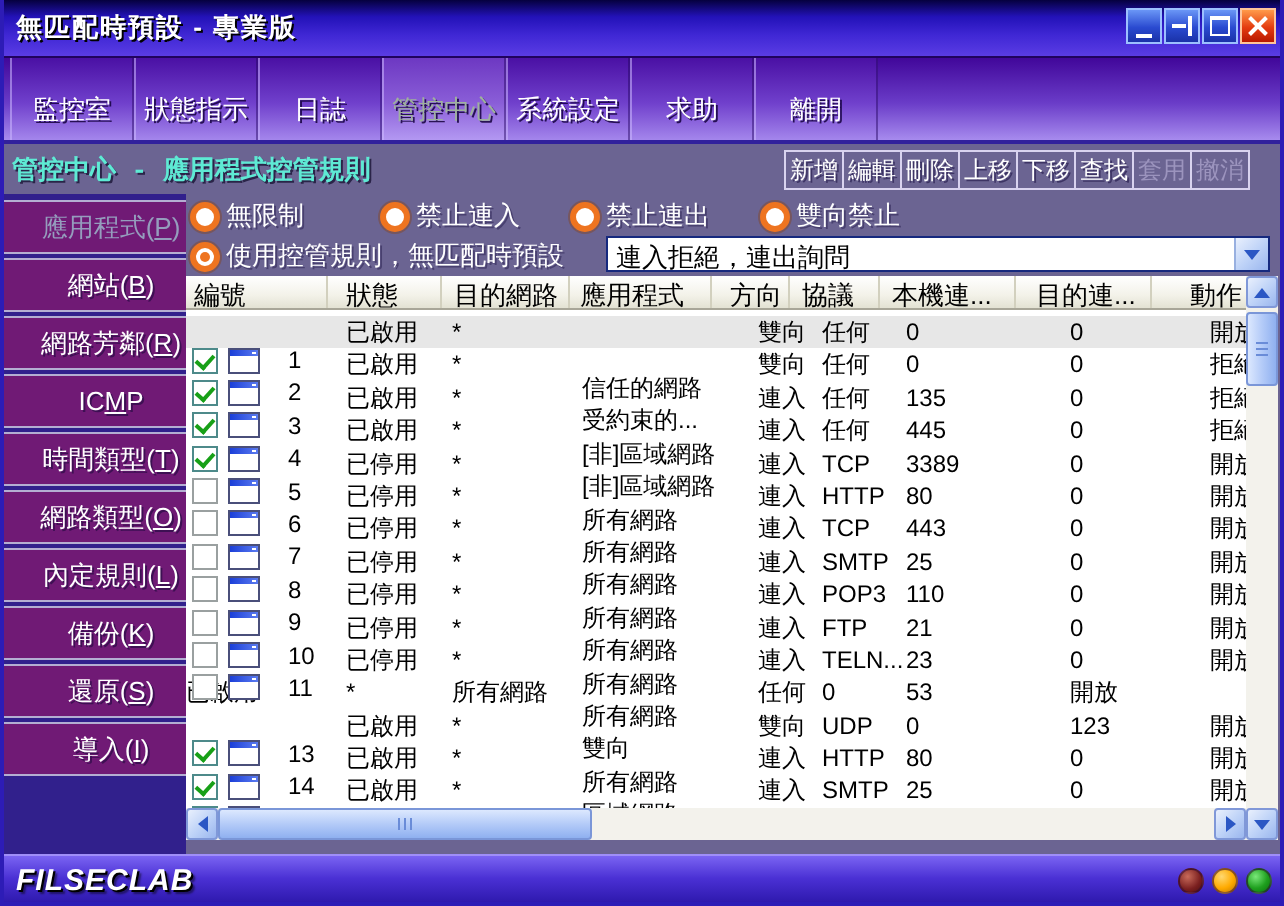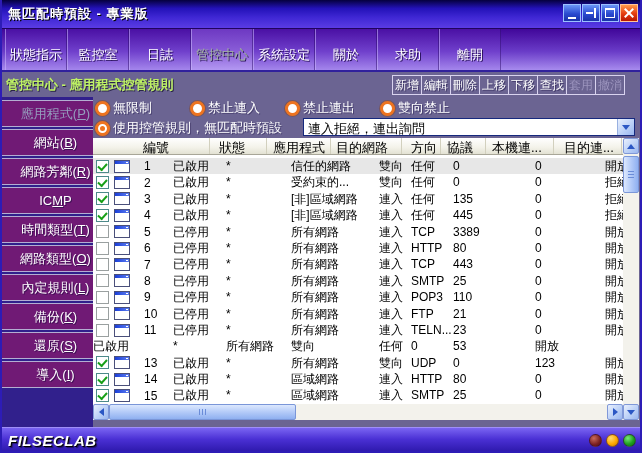--- a/index.html
+++ b/index.html
@@ -37,22 +37,22 @@
     padding-bottom:6px;box-sizing:border-box;cursor:pointer;
     border-left:1px solid rgba(205,185,255,.55);border-right:1px solid rgba(35,5,95,.45);
     background:linear-gradient(180deg,#4a10a4 0%,#7040cc 55%,#a486ec 100%);}
   .tb-btn span{color:#fff;font-size:13px;text-shadow:1px 1px 0 rgba(20,0,60,.85);white-space:nowrap;}
   .tb-btn.active{background:linear-gradient(180deg,#6d38c2 0%,#8a5ed8 55%,#b398f2 100%);}
   .tb-btn.active span{color:#9fb29d;}
 
   
   .rulebar{position:absolute;left:0;top:70px;width:642px;height:27px;background:#6b6492;
     border-top:2px solid #31219c;box-sizing:border-box;}
-  .rulebar .rtitle{position:absolute;left:6px;top:4px;color:#bef264;font-weight:bold;font-size:13px;
-    text-shadow:1px 1px 0 #2a2448;white-space:nowrap;}
+  .rulebar .rtitle{position:absolute;left:6px;top:4px;color:#5eead4;font-weight:bold;font-size:13px;
+    text-shadow:1px 1px 0 #2a2448;white-space:nowrap;font-family:Liberation Mono, monospace;}
   .rb-btns{position:absolute;right:17px;top:3px;display:flex;}
   .rb-btn{width:30px;height:20px;margin-left:-1px;border:1px solid #d9d3ef;box-sizing:border-box;
     color:#fff;font-size:12px;text-align:center;line-height:18px;cursor:pointer;
     text-shadow:1px 1px 0 rgba(30,20,70,.6);white-space:nowrap;}
   .rb-btn.disabled{color:#9c94be;text-shadow:none;cursor:default;}
 
   
   .sidebar{position:absolute;left:0;top:97px;width:95px;height:330px;background:#31208c;
     box-sizing:border-box;padding-top:3px;}
   .sb-item{width:111px;height:27px;margin:0 auto 2px auto;background:#701a75;
@@ -80,33 +80,33 @@
     border-left:1px solid #98b0e0;box-sizing:border-box;display:flex;align-items:center;justify-content:center;}
   .tri-down{width:0;height:0;border-left:4px solid transparent;border-right:4px solid transparent;border-top:5px solid #2b57c4;}
   .tri-up{width:0;height:0;border-left:4px solid transparent;border-right:4px solid transparent;border-bottom:5px solid #2b57c4;}
   .tri-left{width:0;height:0;border-top:4px solid transparent;border-bottom:4px solid transparent;border-right:5px solid #2b57c4;}
   .tri-right{width:0;height:0;border-top:4px solid transparent;border-bottom:4px solid transparent;border-left:5px solid #2b57c4;}
 
   
   .table{position:absolute;left:0;top:41px;width:530px;height:266px;background:#fff;overflow:hidden;}
   .grid9{display:grid;grid-template-columns:71px 57px 64px 71px 39px 45px 68px 68px 1fr;}
   .thead{height:17px;background:linear-gradient(180deg,#ffffff 0%,#f3f2e9 60%,#e3e2d3 100%);
-    border-bottom:1px solid #a8a698;box-sizing:border-box;padding-left:46px;}
+    border-bottom:1px solid #a8a698;box-sizing:border-box;}
   .th{font-size:13px;color:#000;line-height:19px;white-space:nowrap;overflow:hidden;
     border-right:1px solid #d2d0be;box-sizing:border-box;padding-left:4px;cursor:pointer;}
   .th:nth-child(2){padding-left:9px;}  .th:nth-child(3){padding-left:6px;}
   .th:nth-child(4){padding-left:5px;}  .th:nth-child(5){padding-left:9px;}
   .th:nth-child(6){padding-left:6px;}  .th:nth-child(7){padding-left:6px;}
   .th:nth-child(8){padding-left:10px;} .th:nth-child(9){padding-left:19px;border-right:none;}
   #rows{position:absolute;left:0;top:20px;width:530px;height:246px;overflow:hidden;}
   .trow{height:16.4px;cursor:default;}
   .trow.sel{background:#e7e7e7;}
   .td{font-size:12px;color:#000;line-height:16px;white-space:nowrap;}
   .trow > :nth-child(2){padding-left:9px;}  .trow > :nth-child(3){padding-left:5px;}
-  .trow > :nth-child(4){padding-left:6px;}  .trow > :nth-child(5){padding-left:23px;}
+  .trow > :nth-child(4){padding-left:6px;margin-top:28px;}  .trow > :nth-child(5){padding-left:23px;}
   .trow > :nth-child(6){padding-left:16px;} .trow > :nth-child(7){padding-left:13px;}
   .trow > :nth-child(8){padding-left:27px;} .trow > :nth-child(9){padding-left:29px;}
   .c1{display:flex;align-items:center;}
   .cb{width:11px;height:11px;background:#fff;border:1px solid #9aa0a0;box-sizing:content-box;
       margin-left:3px;flex:none;position:relative;cursor:pointer;}
   .cb.on{border-color:#4d8a8a;}
   .cb.on::after{content:"";position:absolute;left:1px;top:2px;width:7px;height:4px;
       border-left:2px solid #17a017;border-bottom:2px solid #17a017;transform:rotate(-48deg);}
   .winicon{width:14px;height:11px;background:#fff;border:1px solid #4a4f7a;position:relative;
       margin-left:5px;flex:none;}
@@ -164,42 +164,39 @@
           <span class="g-max"></span>
         </div>
       <div class="wbtn close">
           <span class="g-close"></span>
         </div>
     </div>
   </div>
 
   <div class="toolbar" id="toolbar">
   <div class="tb-btn">
+    <span>監控室</span>
+  </div>
+
+  <div class="tb-btn">
     <span>狀態指示</span>
-  </div>
-
-  <div class="tb-btn">
-    <span>監控室</span>
   </div>
 
   <div class="tb-btn">
     <span>日誌</span>
   </div>
 
   <div class="tb-btn active">
     <span>管控中心</span>
   </div>
 
   <div class="tb-btn">
     <span>系統設定</span>
   </div>
 
-  <div class="tb-btn">
-    <span>關於</span>
-  </div>
 
   <div class="tb-btn">
     <span>求助</span>
   </div>
 
   <div class="tb-btn">
     <span>離開</span>
   </div>
 </div>
 
@@ -320,23 +317,23 @@
           <span class="tri-down"></span>
         </span>
     </div>
 
     <div class="table">
       <div class="thead grid9" id="thead">
   <div class="th">編號</div>
 
   <div class="th">狀態</div>
 
+  <div class="th">目的網路</div>
+
   <div class="th">應用程式</div>
-
-  <div class="th">目的網路</div>
 
   <div class="th">方向</div>
 
   <div class="th">協議</div>
 
   <div class="th">本機連...</div>
 
   <div class="th">目的連...</div>
 
   <div class="th">動作</div>

